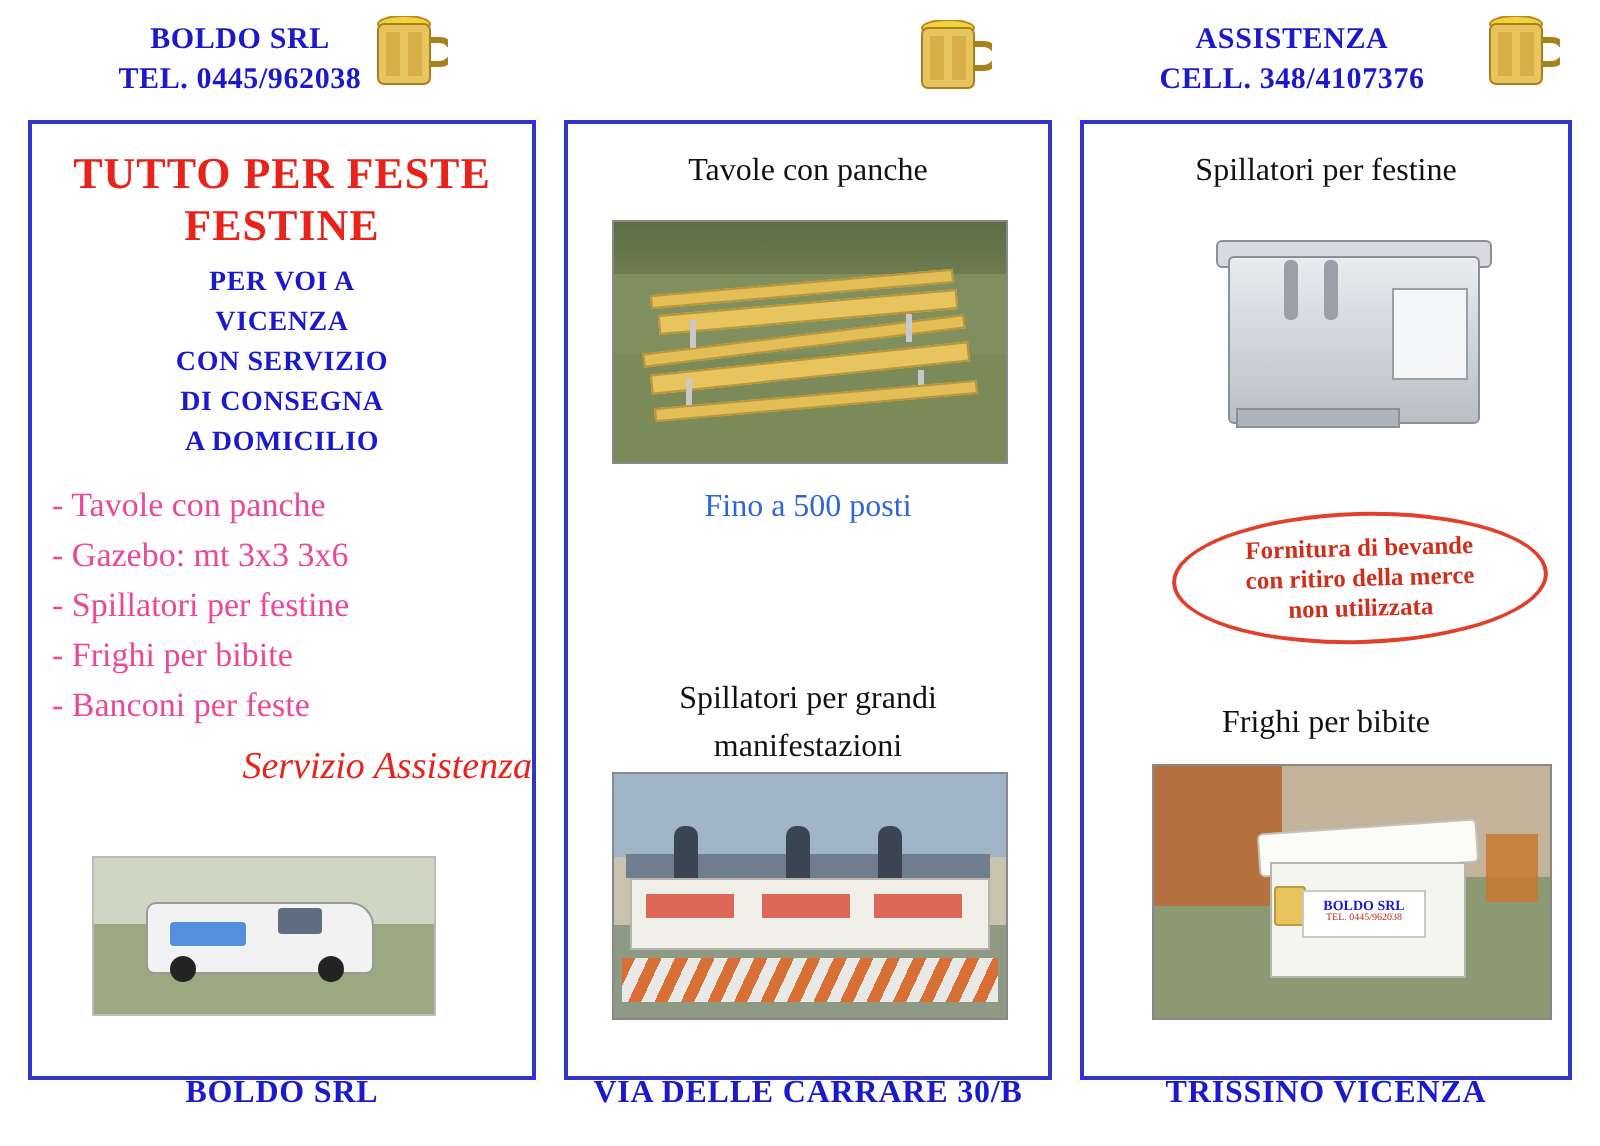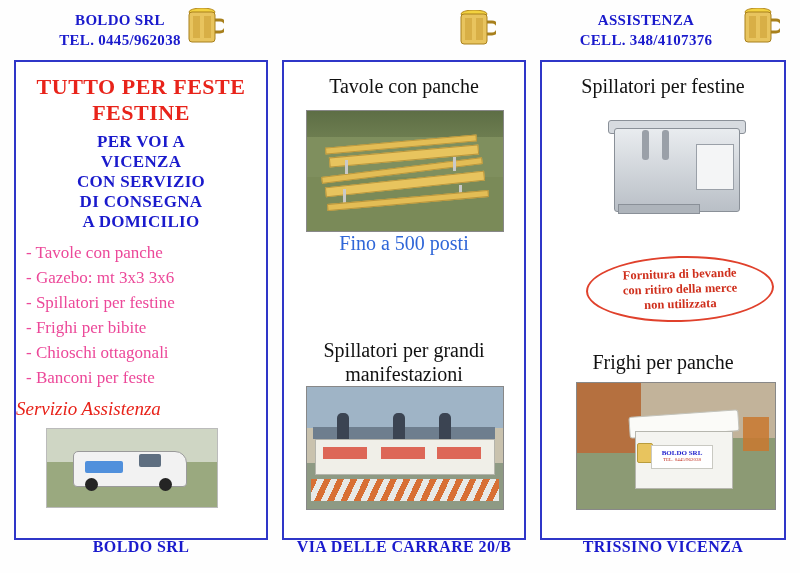--- a/index.html
+++ b/index.html
@@ -71,35 +71,35 @@
     text-align:center;
     font-size:22px;
     line-height:26px;
     margin:12px 0 4px;
     letter-spacing:.5px;
   }
   .blue-sub{
     color:#1a1acc;
     font-weight:bold;
     text-align:center;
-    font-size:17px;
+    font-size:14px;
     line-height:20px;
     margin:6px 0 8px;
     letter-spacing:.3px;
   }
   .bullets{
     margin:6px 0 0 10px;
     font-size:17px;
     line-height:25px;
     color:#ec4899;
   }
   .bullets div{ white-space:nowrap; }
   .script-red{
     color:#e8231a;
-    text-align:left;
+    text-align:right;
     font-size:19px;
     font-style:italic;
     font-family:"Liberation Serif", serif;
     margin:8px 0 4px;
   }
 
   
   .van-photo{
     position:absolute;
     left:46px; top:428px;
@@ -251,21 +251,21 @@
   }
   .fr-chair{
     position:absolute;top:34px;width:26px;height:34px;background:#c9782f;opacity:.85;
   }
 
   
   .cap{
     position:absolute;
     text-align:center;
     color:#111;
-    font-size:20px;
+    font-size:16px;
     line-height:24px;
   }
   .cap.blue{ color:#2f66d8; }
 </style>
 </head>
 <body>
 
 <div class="page">
 
   <div class="hdr hdr-left">
@@ -310,21 +310,20 @@
       <div>VICENZA</div>
       <div>CON SERVIZIO</div>
       <div>DI CONSEGNA</div>
       <div>A DOMICILIO</div>
     </div>
     <div class="bullets">
       <div>- Tavole con panche</div>
       <div>- Gazebo: mt 3x3 3x6</div>
       <div>- Spillatori per festine</div>
       <div>- Frighi per bibite</div>
-      <div>- Chioschi ottagonali</div>
       <div>- Banconi per feste</div>
     </div>
     <div class="script-red">Servizio Assistenza</div>
   </div>
 
   <div class="van-photo">
     <div class="van-body"></div>
     <div class="van-win"></div>
     <div class="van-deco"></div>
     <div class="van-wheel van-w1"></div>
@@ -345,21 +344,21 @@
       <div class="bench-top" style="left:6px;top:34px;width:160px;transform:rotate(-5deg);"></div>
     </div>
     <div class="tbl-set" style="left:18px;top:30px;width:170px;height:30px;">
       <div class="bench-top" style="left:0;top:0;width:150px;transform:rotate(-5deg);"></div>
       <div class="tbl-top" style="left:4px;top:10px;width:148px;transform:rotate(-5deg);"></div>
       <div class="tbl-leg" style="left:20px;top:19px;"></div>
       <div class="tbl-leg" style="left:128px;top:16px;"></div>
     </div>
   </div>
 
-  <div class="cap blue" style="left:286px;top:231px;width:236px;">Fino a 500 posti</div>
+  <div class="cap blue" style="left:286px;top:242px;width:236px;">Fino a 500 posti</div>
 
   <div class="cap" style="left:286px;top:338px;width:236px;">
     <div>Spillatori per grandi</div>
     <div>manifestazioni</div>
   </div>
 
   <div class="stand-photo">
     <div class="stand-roof"></div>
     <div class="stand-people" style="left:30px;"></div>
     <div class="stand-people" style="left:86px;"></div>
@@ -385,31 +384,31 @@
   </div>
 
   <div class="oval">
     <div>
       <div>Fornitura di bevande</div>
       <div>con ritiro della merce</div>
       <div>non utilizzata</div>
     </div>
   </div>
 
-  <div class="cap" style="left:544px;top:350px;width:238px;">Frighi per panche</div>
+  <div class="cap" style="left:544px;top:350px;width:238px;">Frighi per bibite</div>
 
   <div class="fridge-photo">
     <div class="fr-wall"></div>
     <div class="fr-chair" style="left:166px;"></div>
     <div class="fr-lid"></div>
     <div class="fr-box"></div>
     <div class="fr-mug"></div>
     <div class="fr-label">
       <div class="l1">BOLDO SRL</div>
       <div class="l2">TEL. 0445/962038</div>
     </div>
   </div>
 
   <div class="footer foot-left">BOLDO SRL</div>
-  <div class="footer foot-mid">VIA DELLE CARRARE 20/B</div>
+  <div class="footer foot-mid">VIA DELLE CARRARE 30/B</div>
   <div class="footer foot-right">TRISSINO VICENZA</div>
 
 </div>
 
 </body></html>

